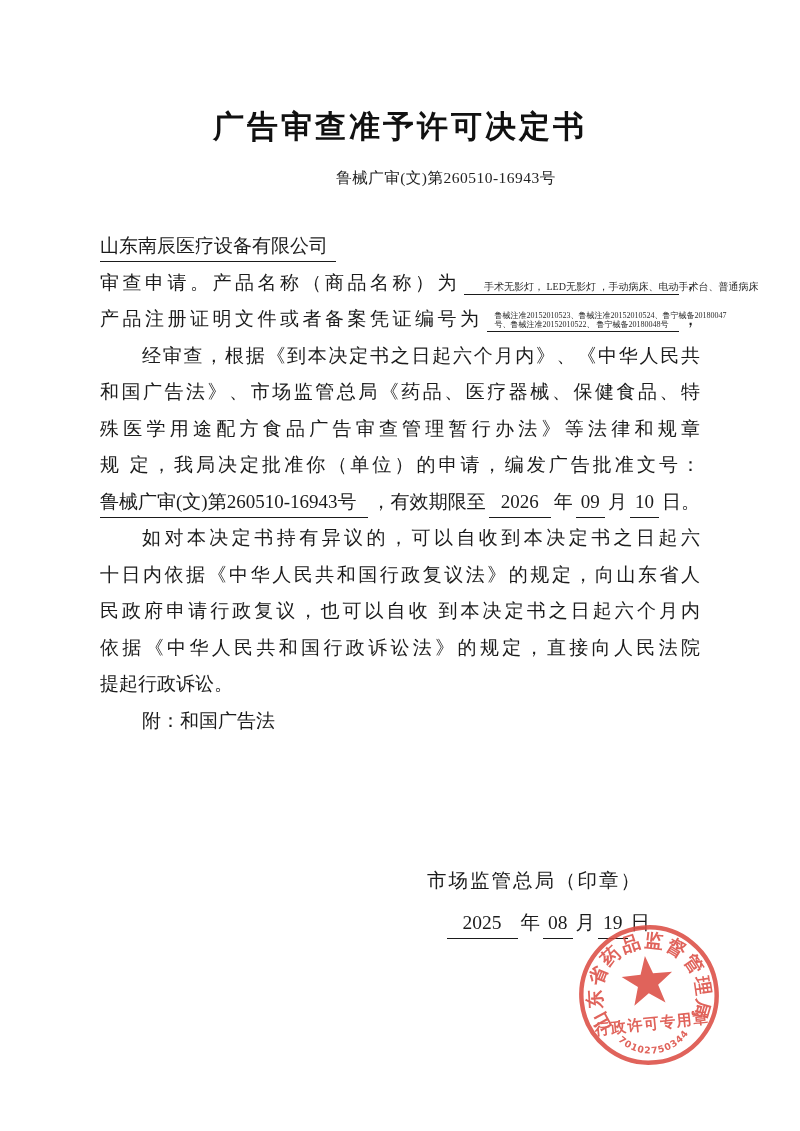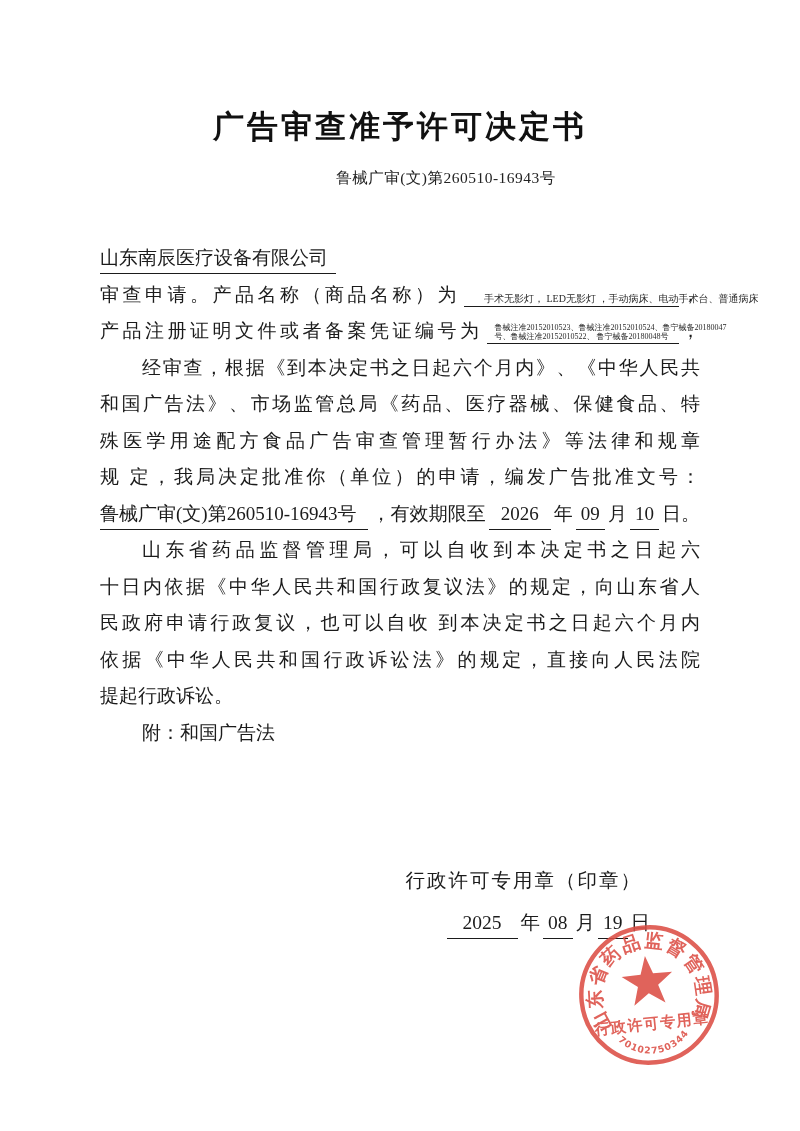--- a/index.html
+++ b/index.html
@@ -16,21 +16,21 @@
     font-family:Liberation Mono, monospace;
     font-weight:700;font-size:31px;letter-spacing:3px;color:#111;
   }
   .doc-no{
     margin-top:20px;text-align:center;
     font-size:15.5px;letter-spacing:.5px;color:#222;
     transform:translateX(46px);
   }
 
   .content{
-    position:absolute;left:100px;top:240px;width:600px;
+    position:absolute;left:100px;top:228px;width:600px;
     font-size:19px;color:#1b1b1b;
   }
   .line{height:36.5px;line-height:36.5px;white-space:nowrap;}
   .jline{
     white-space:normal;
     text-align:justify;text-align-last:justify;
     -moz-text-align-last:justify;
   }
   .indent{margin-left:42px;width:558px;}
 
@@ -100,31 +100,31 @@
       <span class="comma">，</span>
     </div>
 
 
     <div class="line jline indent">经审查，根据《到本决定书之日起六个月内》、《中华人民共</div>
     <div class="line jline">和国广告法》、市场监管总局《药品、医疗器械、保健食品、特</div>
     <div class="line jline">殊医学用途配方食品广告审查管理暂行办法》等法律和规章</div>
     <div class="line jline">规 定，我局决定批准你（单位）的申请，编发广告批准文号：</div>
     <div class="line jline"><span class="u approval" style="margin-left:0;">鲁械广审(文)第260510-16943号</span><span>，有效期限至</span><span class="u year">2026</span><span>年</span><span class="u mmdd">09</span><span>月</span><span class="u mmdd">10</span><span>日。</span></div>
 
-    <div class="line jline indent">山东省药品监督管理局，可以自收到本决定书之日起六</div>
+    <div class="line jline indent">如对本决定书持有异议的，可以自收到本决定书之日起六</div>
     <div class="line jline">十日内依据《中华人民共和国行政复议法》的规定，向山东省人</div>
     <div class="line jline">民政府申请行政复议，也可以自收 到本决定书之日起六个月内</div>
     <div class="line jline">依据《中华人民共和国行政诉讼法》的规定，直接向人民法院</div>
     <div class="line">提起行政诉讼。</div>
 
     <div class="line attachment">附：和国广告法</div>
   </div>
 
   <div class="footer">
-    <div class="issuer">行政许可专用章（印章）</div>
+    <div class="issuer">市场监管总局（印章）</div>
     <div class="sign-date"><span class="u year" style="padding:0 16px;">2025</span><span>年</span><span class="u mmdd">08</span><span>月</span><span class="u mmdd">19</span><span>日</span></div>
   </div>
 
   <svg class="seal" viewBox="-100 -100 200 200" aria-hidden="true">
     <g transform="rotate(-6)" opacity="0.88">
       <circle r="76" fill="none" stroke="#dc4e45" stroke-width="5"></circle>
       <path id="sealTopArc" d="M -43.1 32.5 A 54 54 0 1 1 43.1 32.5" fill="none"></path>
       <text font-size="21" font-weight="bold" fill="#dc4e45" letter-spacing="2.5" font-family="'DejaVu Sans',sans-serif">
         <textPath href="#sealTopArc" startOffset="50%" text-anchor="middle">山东省药品监督管理局</textPath>
       </text>

